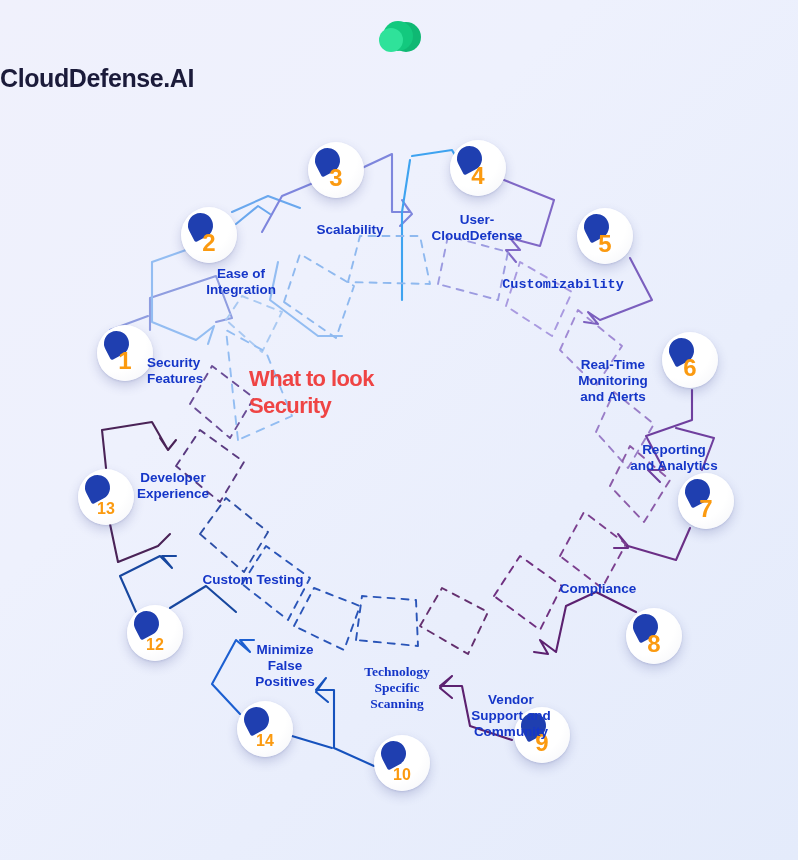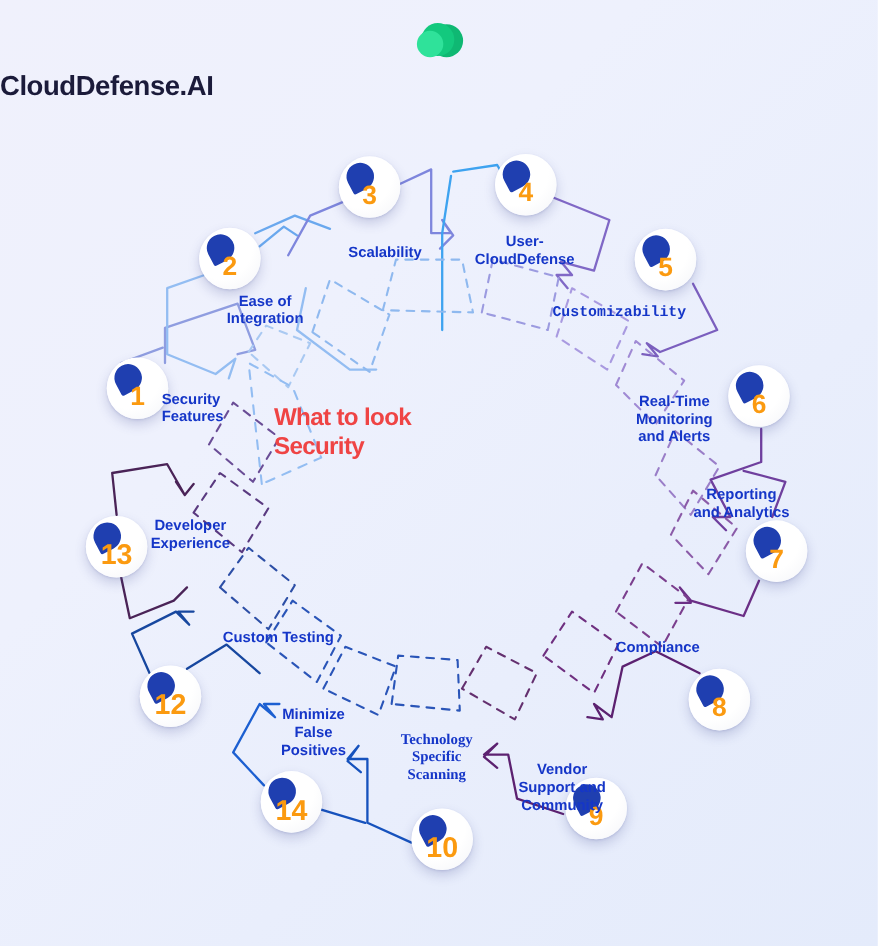--- a/index.html
+++ b/index.html
@@ -42,21 +42,21 @@
     background:#1f3fb0;
     border-radius:50% 50% 50% 2px;
     transform:rotate(-28deg);
   }
   .num{
     position:absolute;left:0;top:0;width:56px;height:56px;
     display:flex;align-items:flex-end;justify-content:center;
     padding-bottom:8px;box-sizing:border-box;
     color:#fb9a10;font-size:24px;font-weight:bold;line-height:1;
   }
-  .num.wide{font-size:26px;}
+  .num.wide{font-size:16px;}
 
   
   .nlabel{
     position:absolute;color:#1536c8;font-size:13.5px;font-weight:bold;
     line-height:1.18;white-space:pre-line;
   }
   .nlabel.c{text-align:center;transform:translateX(-50%);}
   .nlabel.l{text-align:left;}
 </style>
 </head>

